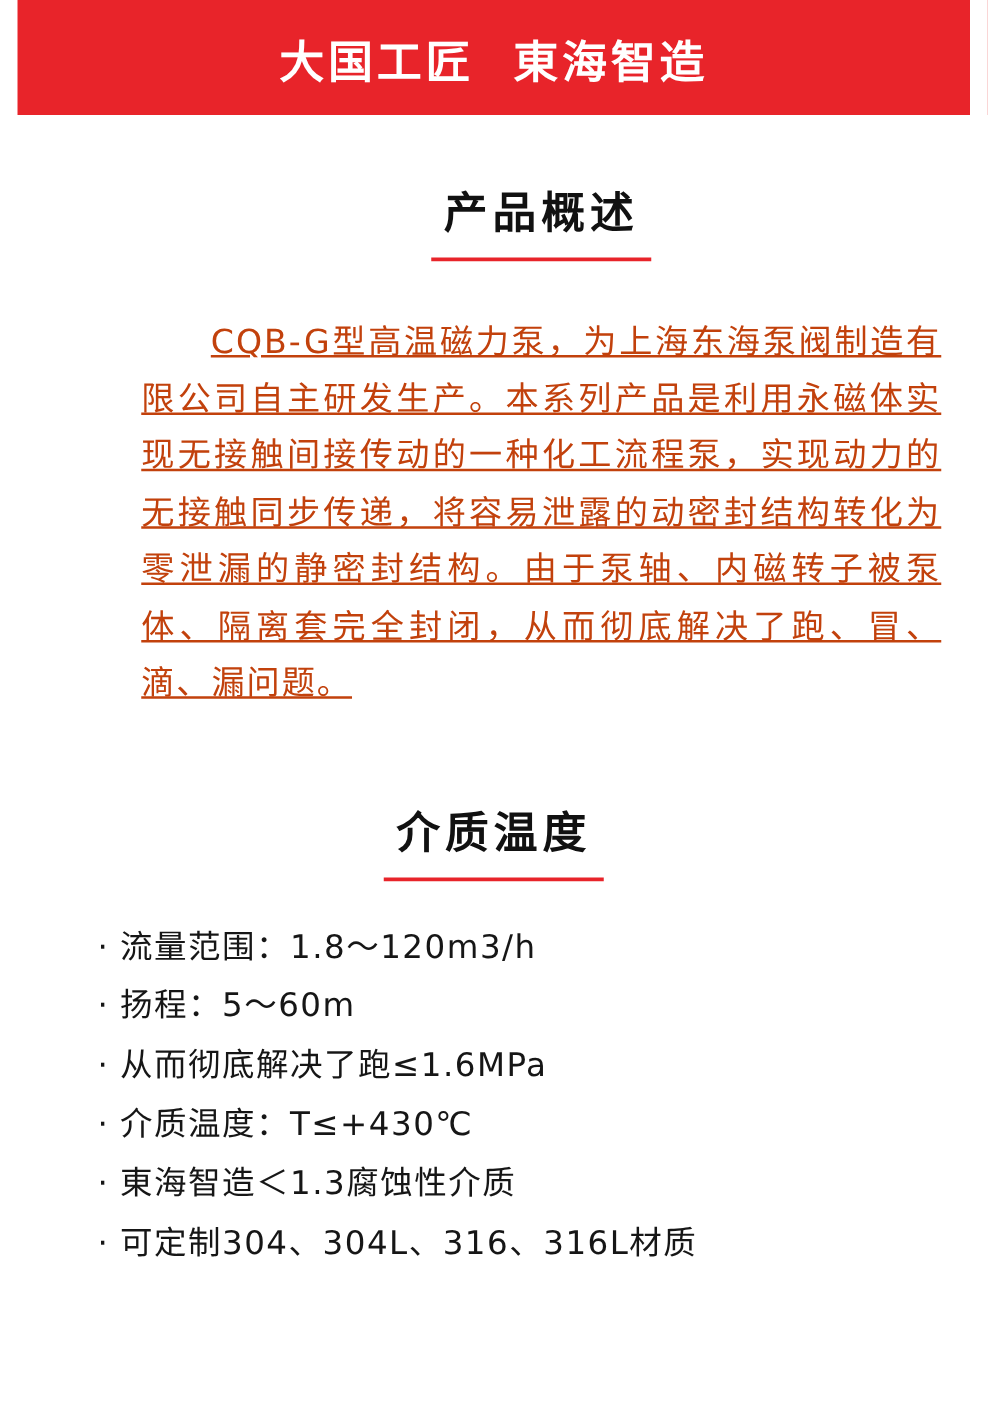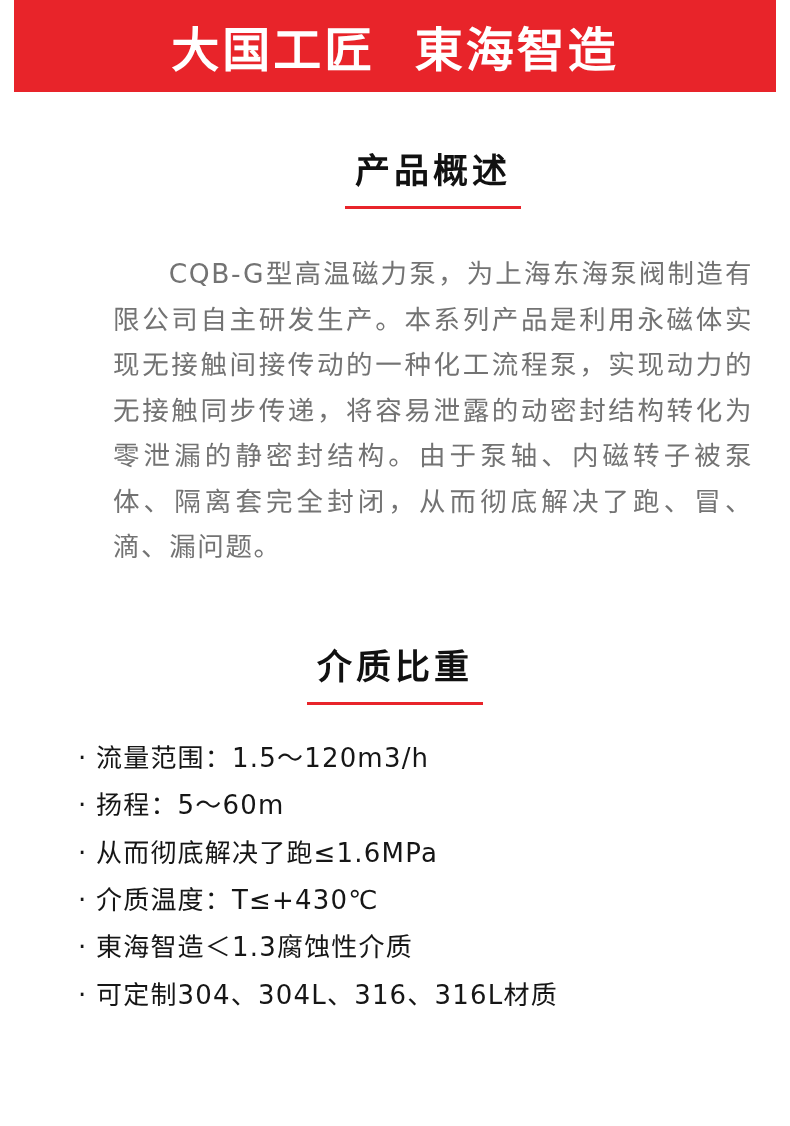--- a/index.html
+++ b/index.html
@@ -22,21 +22,21 @@
     position: relative;
     width: 790px;
     height: 92px;
     background: #e8242a;
     display: flex;
     align-items: center;
     justify-content: center;
   }
   .banner-title {
     color: #ffffff;
-    font-size: 48px;
+    font-size: 36px;
     font-weight: 700;
     letter-spacing: 3px;
     white-space: pre;
     font-family: "DejaVu Sans", "Liberation Sans", sans-serif;
   }
   .banner-edge-left,
   .banner-edge-right {
     position: absolute;
     top: 0;
     width: 14px;
@@ -73,24 +73,25 @@
   #overview-section { margin-top: 58px; margin-left: 38px; }
   #conditions-section { margin-top: 76px; }
 
   
   .paragraph {
     margin: 42px auto 0 auto;
     width: 640px;
     font-size: 26.5px;
     line-height: 1.72;
     letter-spacing: 1.6px;
-    color: #737373;
+    color: #c2410c;
     text-align: justify;
     text-indent: 2.1em;
     font-weight: 500;
+    text-decoration: underline;
   }
 
   
   .spec-list {
     list-style: none;
     margin: 40px 0 0 0;
     padding: 0 0 0 78px;
   }
   .spec-item {
     display: flex;
@@ -125,27 +126,27 @@
 <div class="section" id="overview-section">
   <div class="section-head">
     <div class="section-title">产品概述</div>
     <div class="section-rule"></div>
   </div>
   <p class="paragraph">CQB-G型高温磁力泵，为上海东海泵阀制造有限公司自主研发生产。本系列产品是利用永磁体实现无接触间接传动的一种化工流程泵，实现动力的无接触同步传递，将容易泄露的动密封结构转化为零泄漏的静密封结构。由于泵轴、内磁转子被泵体、隔离套完全封闭，从而彻底解决了跑、冒、滴、漏问题。</p>
 </div>
 
 <div class="section" id="conditions-section">
   <div class="section-head">
-    <div class="section-title">介质比重</div>
+    <div class="section-title">介质温度</div>
     <div class="section-rule"></div>
   </div>
   <ul class="spec-list">
     <li class="spec-item">
       <span class="spec-bullet">·</span>
-      <span class="spec-text">流量范围：1.5～120m3/h</span>
+      <span class="spec-text">流量范围：1.8～120m3/h</span>
     </li>
     <li class="spec-item">
       <span class="spec-bullet">·</span>
       <span class="spec-text">扬程：5～60m</span>
     </li>
     <li class="spec-item">
       <span class="spec-bullet">·</span>
       <span class="spec-text">从而彻底解决了跑≤1.6MPa</span>
     </li>
     <li class="spec-item">

